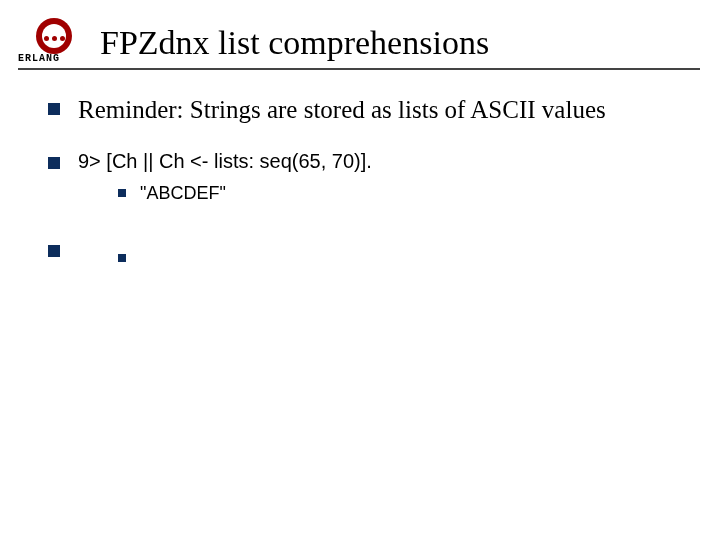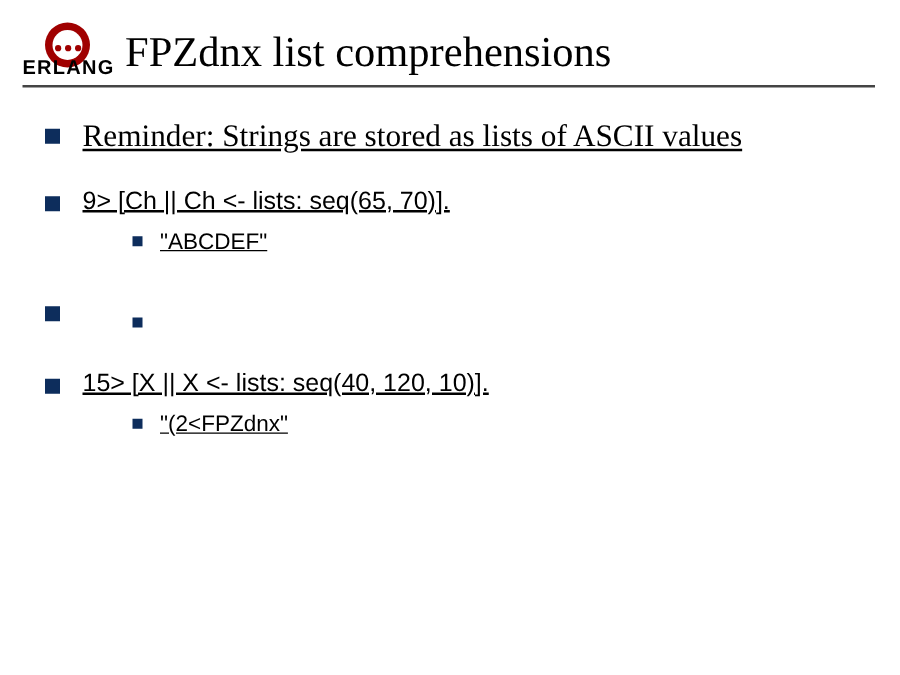--- a/index.html
+++ b/index.html
@@ -51,41 +51,40 @@
   .logo-dots span {
     width: 5px;
     height: 5px;
     background: #a00000;
     border-radius: 50%;
   }
   .logo-text {
     position: absolute;
     bottom: 0;
     left: 0;
-    font-size: 16px;
+    font-size: 10px;
     font-weight: bold;
     letter-spacing: 1px;
     color: #000;
-    font-family: Liberation Sans, sans-serif;
+    font-family: Liberation Mono, monospace;
   }
   .title {
     font-family: "Times New Roman", Times, serif;
     font-size: 34px;
     font-weight: normal;
     color: #000;
     padding-bottom: 2px;
   }
   .title-rule {
     height: 2px;
     background: #444;
     margin: 4px 20px 0 18px;
   }
   .content {
-    padding: 26px 40px 0 36px;
-    text-decoration: underline;
+    padding: 26px 40px 0 48px;
   }
   .item-l1 {
     display: flex;
     align-items: flex-start;
     margin-bottom: 26px;
   }
   .item-l2 {
     display: flex;
     align-items: flex-start;
     margin: 10px 0 8px 40px;
@@ -159,24 +158,14 @@
 
   <div class="item-l1">
     <div class="bullet-l1"></div>
     <div style="flex:1">
       <div class="item-l2">
         <div class="bullet-l2"></div>
       </div>
     </div>
   </div>
 
-  <div class="item-l1">
-    <div class="bullet-l1"></div>
-    <div style="flex:1">
-      <div class="text-l1-sans">15&gt; [X || X &lt;- lists: seq(40, 120, 10)].</div>
-      <div class="item-l2">
-        <div class="bullet-l2"></div>
-        <div class="text-l2">"(2&lt;FPZdnx"</div>
-      </div>
-    </div>
-  </div>
 
 </div>
 
 </body></html>

